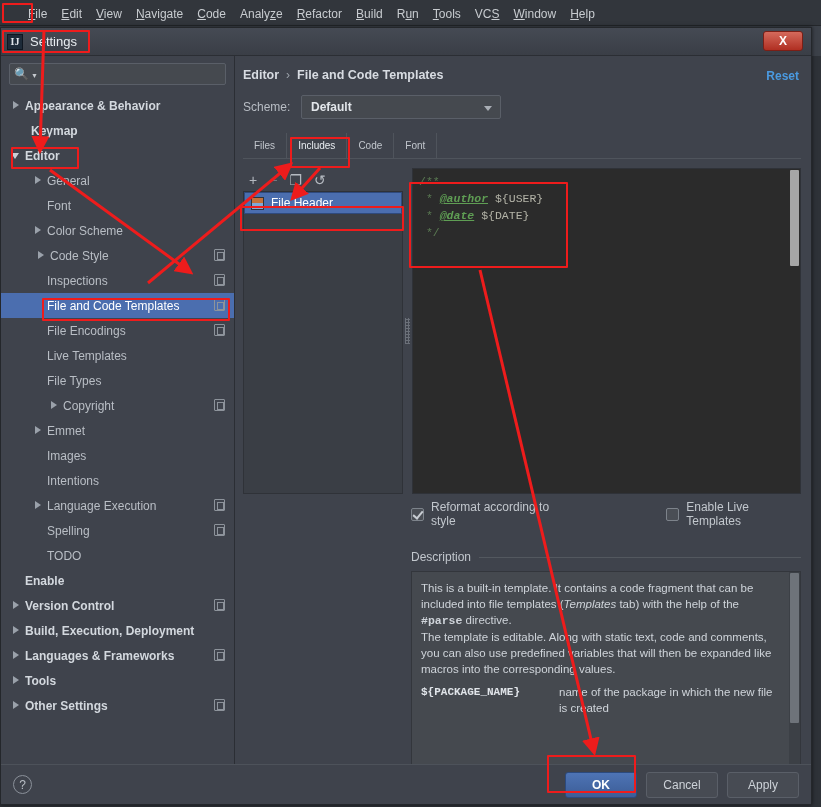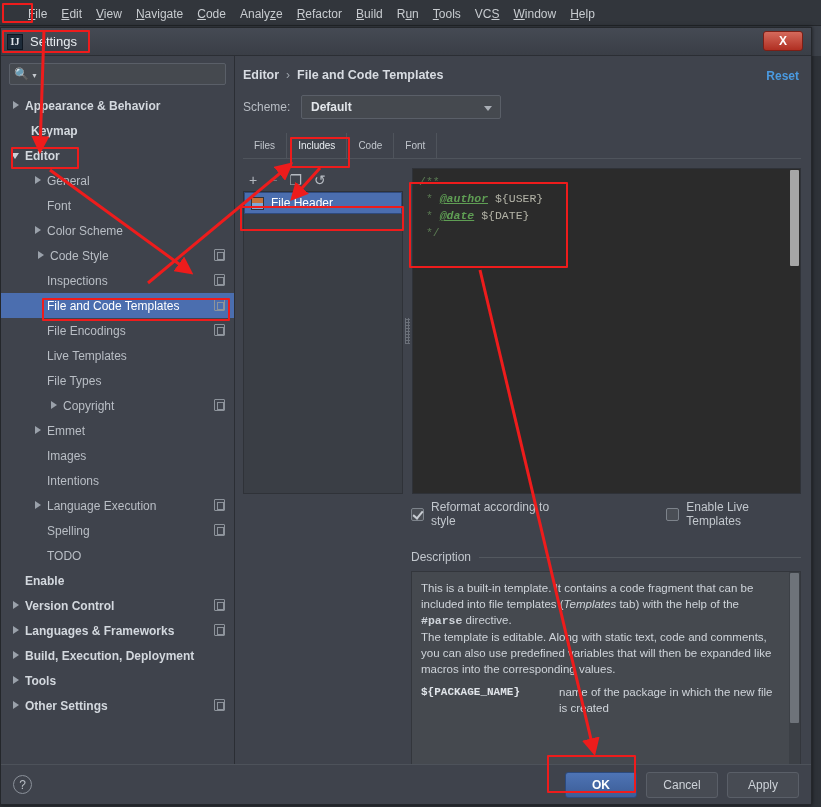--- a/index.html
+++ b/index.html
@@ -454,26 +454,26 @@
             <span class="arrow"></span>
             <span class="tree-label">Enable</span>
           </div>
           <div class="tree-row bold" style="padding-left: 10px;">
             <span class="arrow right"></span>
             <span class="tree-label">Version Control</span>
             <span class="copy-badge"></span>
           </div>
           <div class="tree-row bold" style="padding-left: 10px;">
             <span class="arrow right"></span>
+            <span class="tree-label">Build, Execution, Deployment</span>
+          </div>
+          <div class="tree-row bold" style="padding-left: 10px;">
+            <span class="arrow right"></span>
             <span class="tree-label">Languages &amp; Frameworks</span>
             <span class="copy-badge"></span>
-          </div>
-          <div class="tree-row bold" style="padding-left: 10px;">
-            <span class="arrow right"></span>
-            <span class="tree-label">Build, Execution, Deployment</span>
           </div>
           <div class="tree-row bold" style="padding-left: 10px;">
             <span class="arrow right"></span>
             <span class="tree-label">Tools</span>
           </div>
           <div class="tree-row bold" style="padding-left: 10px;">
             <span class="arrow right"></span>
             <span class="tree-label">Other Settings</span>
             <span class="copy-badge"></span>
           </div>

